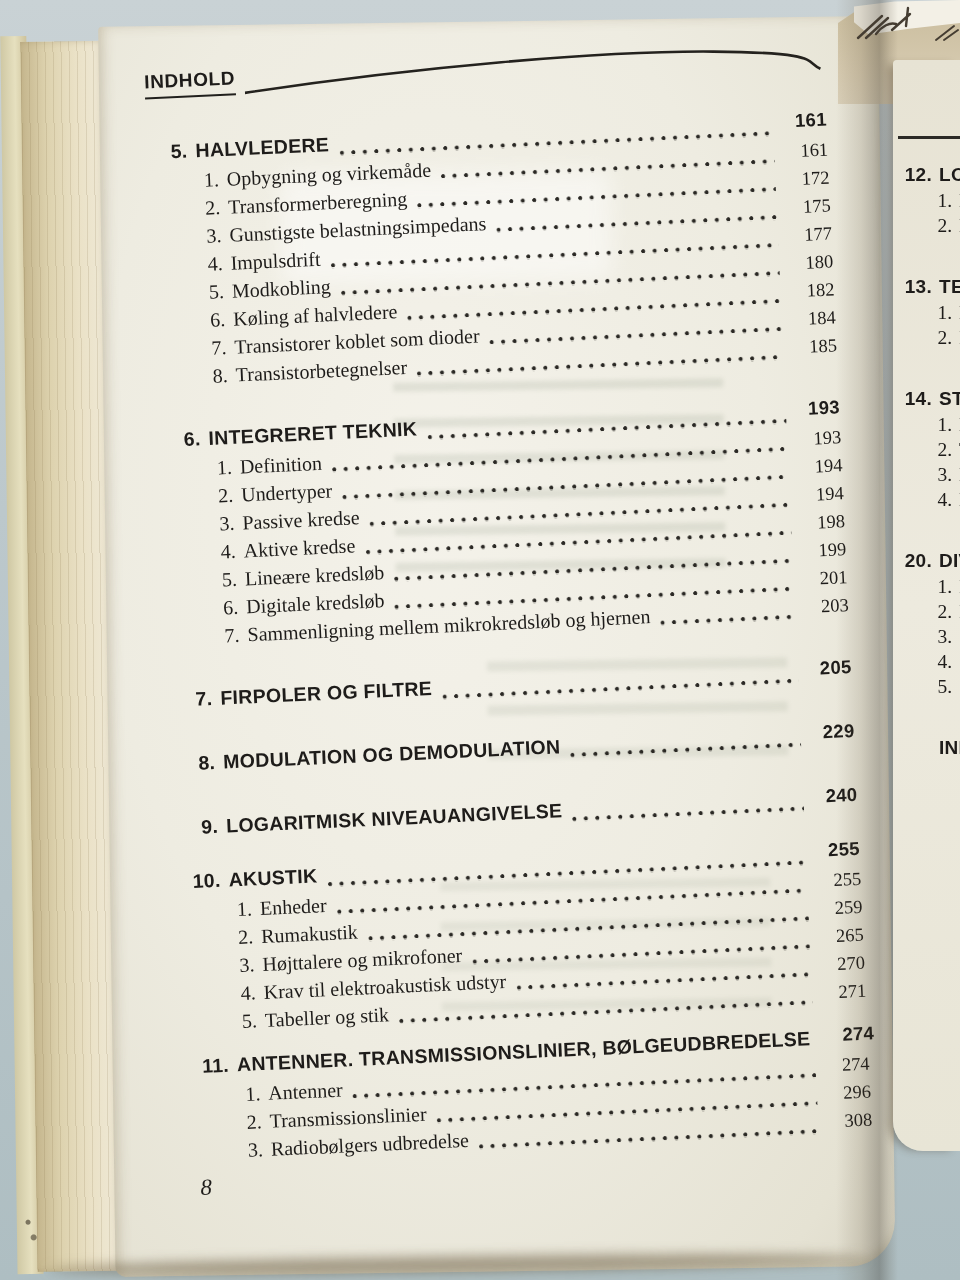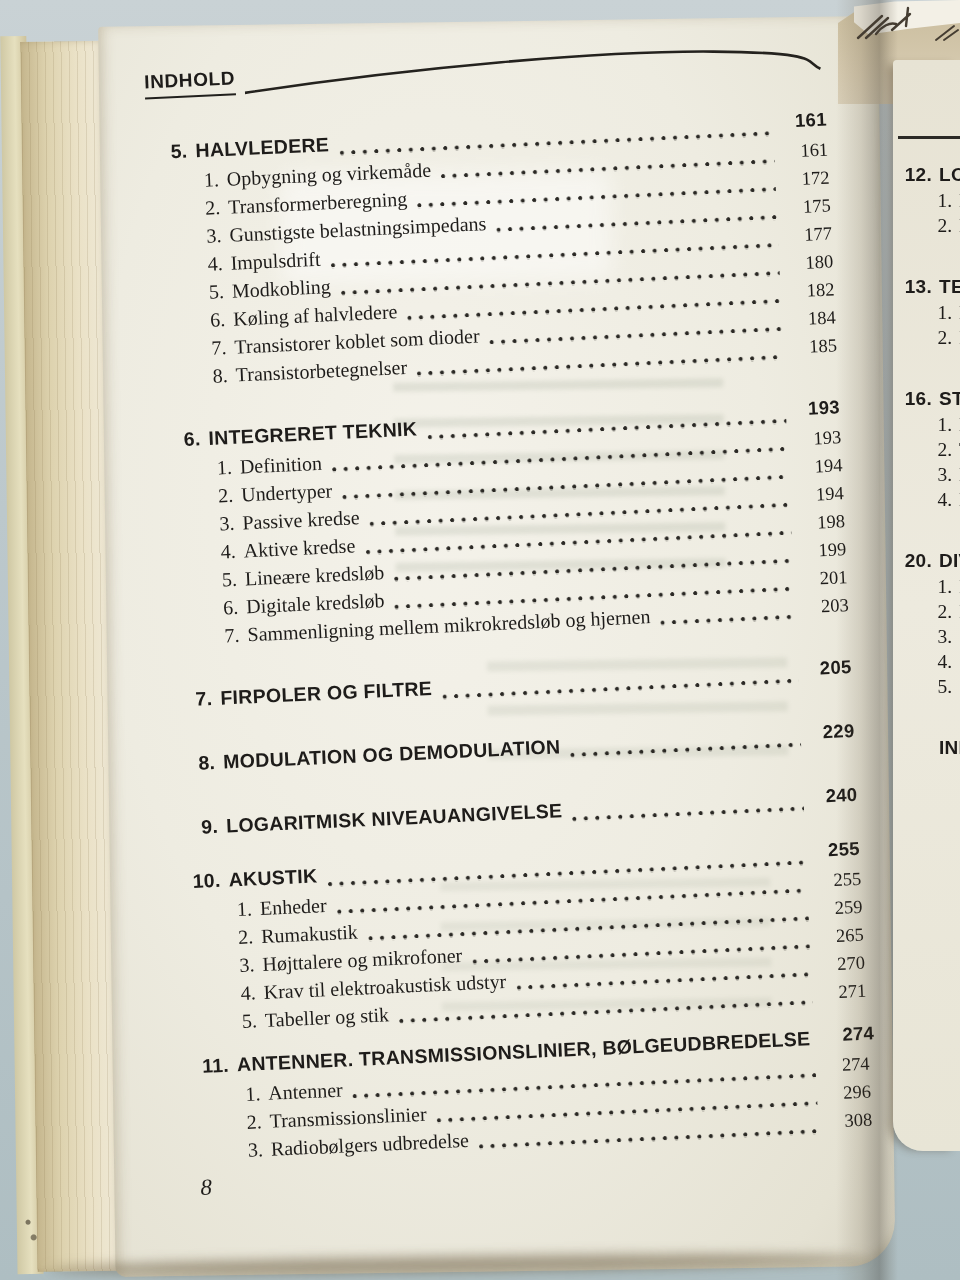--- a/index.html
+++ b/index.html
@@ -345,21 +345,21 @@
             <span class="num">1.</span>
             <span class="lbl">D</span>
           </div>
           <div class="row item">
             <span class="num">2.</span>
             <span class="lbl">In</span>
           </div>
         </div>
         <div class="sec">
           <div class="row head">
-            <span class="num">16.</span>
+            <span class="num">14.</span>
             <span class="lbl">STR</span>
           </div>
           <div class="row item">
             <span class="num">1.</span>
             <span class="lbl">E</span>
           </div>
           <div class="row item">
             <span class="num">2.</span>
             <span class="lbl">T</span>
           </div>

